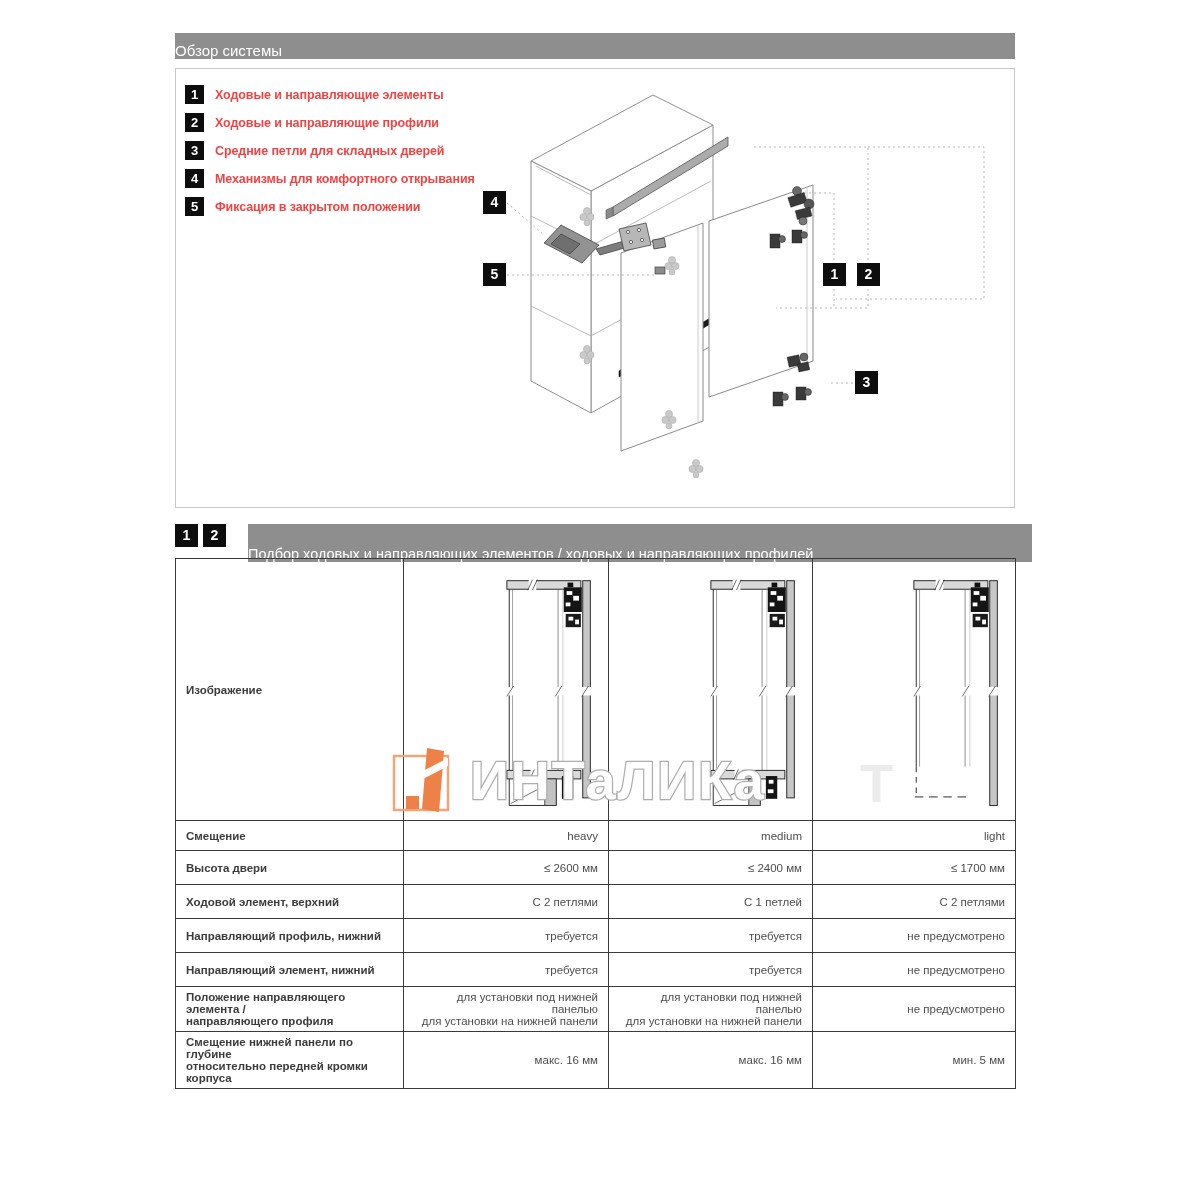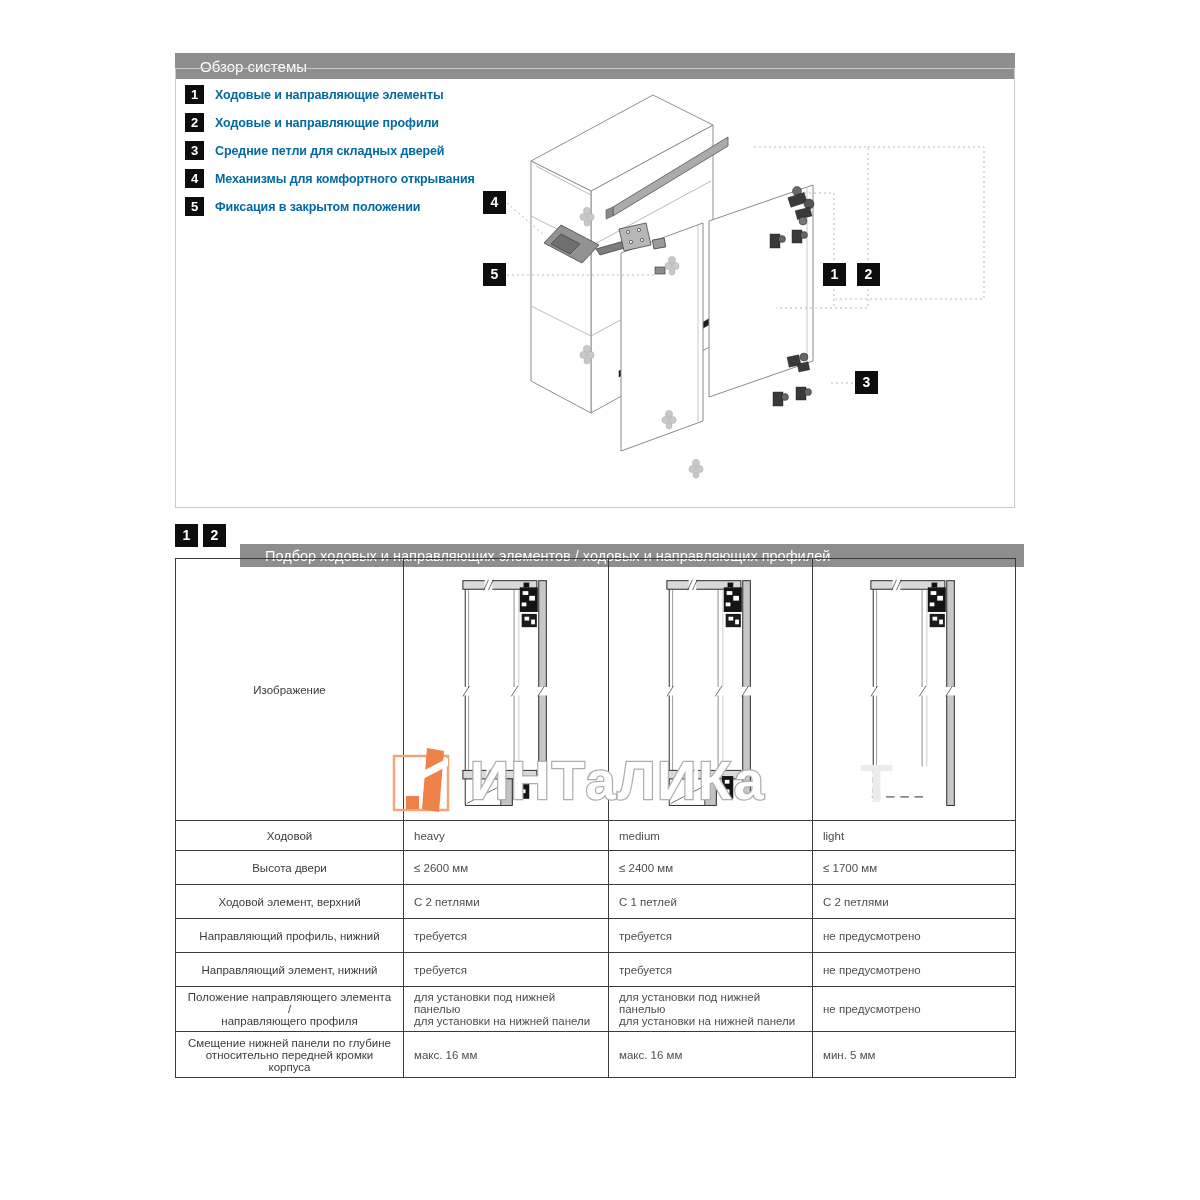--- a/index.html
+++ b/index.html
@@ -1,49 +1,49 @@
 <!DOCTYPE html>
 <html><head>
 <meta charset="utf-8">
 <style>
   html,body{margin:0;padding:0;background:#fff;}
   #page{position:relative;width:1200px;height:1200px;background:#ffffff;
         font-family:"Liberation Sans", sans-serif;color:#3c3c3c;overflow:hidden;}
 
   
   .bar{position:absolute;background:#8e8e8e;color:#fff;font-size:15px;
-       display:flex;align-items:center;padding-left:25px;box-sizing:border-box;margin-top:20px;}
+       display:flex;align-items:flex-end;padding-left:0;box-sizing:border-box;}
   #bar-overview{left:175px;top:33px;width:840px;height:26px;}
-  #bar-selection{left:240px;top:524px;width:784px;height:23px;font-size:14.5px;}
+  #bar-selection{left:248px;top:524px;width:784px;height:38px;font-size:14.5px;}
   .badge{position:absolute;background:#0d0d0d;color:#fff;font-weight:bold;
          text-align:center;}
   .badge.b23{width:23px;height:23px;line-height:23px;font-size:14px;}
   #badge-s1{left:175px;top:524px;}
   #badge-s2{left:203px;top:524px;}
 
   
   #overview-box{position:absolute;left:175px;top:68px;width:840px;height:440px;
                 border:1px solid #c9c9c9;box-sizing:border-box;}
   #legend{position:absolute;left:9px;top:16px;}
   .legend-item{display:flex;align-items:center;margin-bottom:9px;height:19px;}
   .legend-num{width:19px;height:19px;background:#0d0d0d;color:#fff;font-size:13px;
               font-weight:bold;text-align:center;line-height:19px;flex:0 0 19px;}
-  .legend-label{margin-left:11px;font-size:12.5px;font-weight:bold;color:#0369a1;
+  .legend-label{margin-left:11px;font-size:12.5px;font-weight:bold;color:#ef4444;
                 letter-spacing:-0.1px;}
   #iso-diagram{position:absolute;left:0;top:0;width:840px;height:440px;}
   .marker{position:absolute;width:23px;height:23px;background:#0d0d0d;color:#fff;
           font-weight:bold;font-size:14px;text-align:center;line-height:23px;}
 
   
   #spec-table{position:absolute;left:175px;top:558px;width:840px;
               border-collapse:collapse;table-layout:fixed;}
   #spec-table td,#spec-table th{border:1px solid #3a3a3a;font-size:11.5px;
       padding:4px 10px;box-sizing:border-box;vertical-align:middle;
-      white-space:pre-line;}
-  #spec-table th{text-align:center;font-weight:normal;color:#3b3b3b;}
+      white-space:pre-line;text-align:right;}
+  #spec-table th{text-align:left;font-weight:bold;color:#3b3b3b;}
   #spec-table td{color:#4d4d4d;font-weight:normal;}
   tr.img-row th, tr.img-row td{height:258px;vertical-align:top;padding-top:8px;}
   tr.img-row td{text-align:center;}
   tr.r-var  th,tr.r-var  td{height:30px;}
   tr.r-std  th,tr.r-std  td{height:34px;}
   tr.r-pos  th,tr.r-pos  td{height:42px;}
   tr.r-off  th,tr.r-off  td{height:46px;}
 
   
   #watermark{position:absolute;left:392px;top:746px;display:flex;gap:12px;
@@ -320,21 +320,21 @@
             <line x1="4" y1="128" x2="11" y2="117" stroke="#222" stroke-width="0.7"></line>
               <line x1="55" y1="128" x2="62" y2="117" stroke="#222" stroke-width="0.7"></line>
             <rect x="82" y="118" width="12" height="9" fill="#fff"></rect>
               <line x1="83" y1="128" x2="90" y2="117" stroke="#222" stroke-width="0.7"></line>
             <line x1="6.5" y1="202" x2="6.5" y2="234" stroke="#222" stroke-dasharray="6 5"></line>
             <line x1="5" y1="234" x2="64" y2="234" stroke="#222" stroke-dasharray="9 6"></line>
           </svg>
         </td>
       </tr>
       <tr class="r-var">
-        <th>Ходовой</th>
+        <th>Смещение</th>
         <td>heavy</td>
         <td>medium</td>
         <td>light</td>
       </tr>
       <tr class="r-std">
         <th>Высота двери</th>
         <td>≤ 2600 мм</td>
         <td>≤ 2400 мм</td>
         <td>≤ 1700 мм</td>
       </tr>

